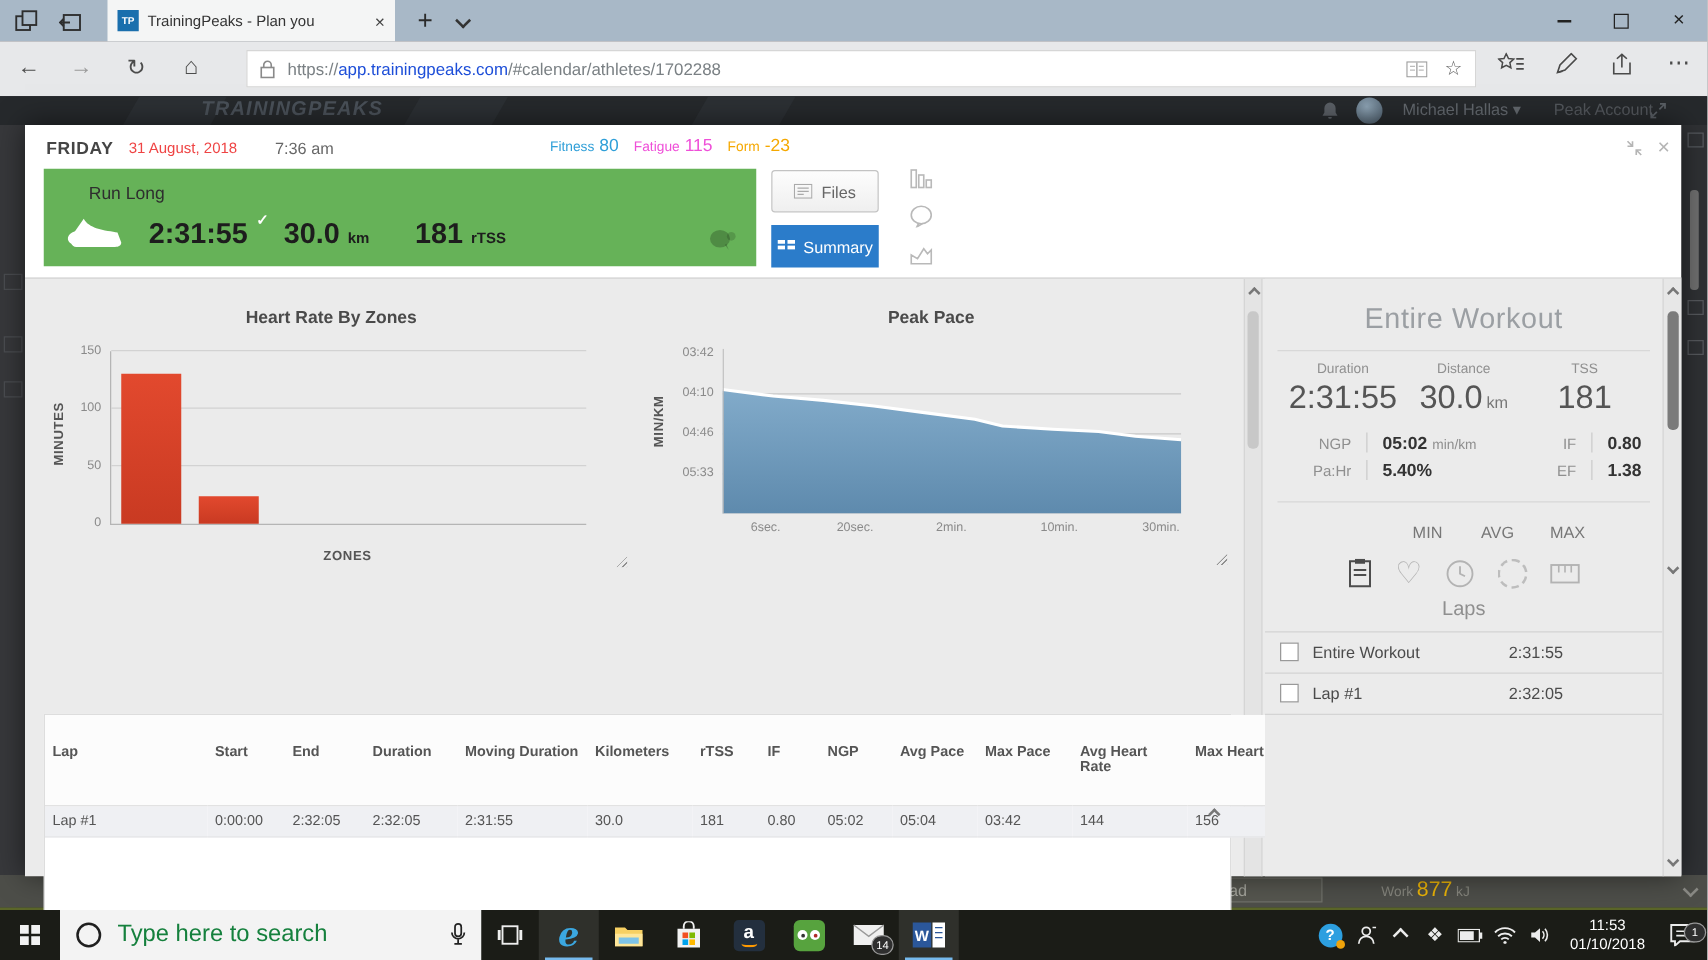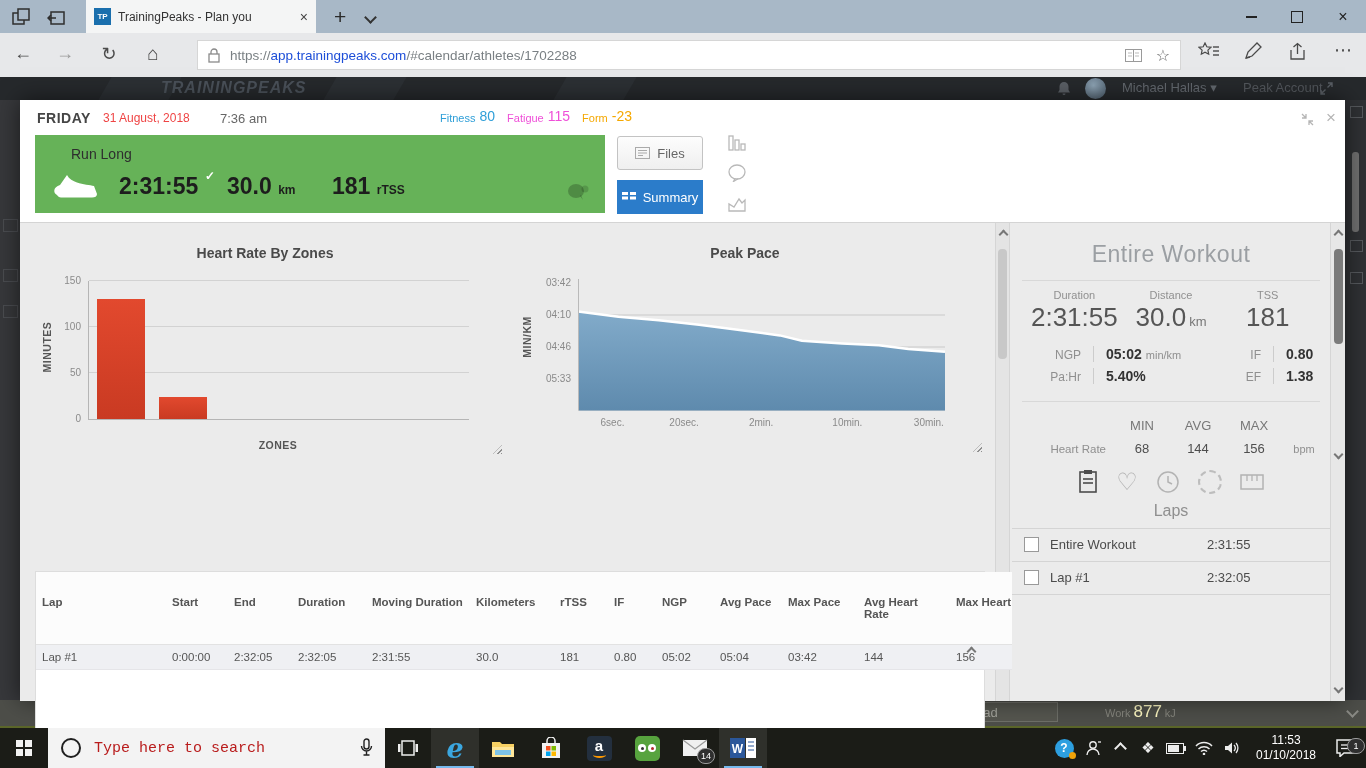--- a/index.html
+++ b/index.html
@@ -40,21 +40,21 @@
   #tplogo{position:absolute;left:148px;top:2px;font-size:16px;font-weight:bold;font-style:italic;color:#4a5159;letter-spacing:1px;margin-left:13px;}
   .hdr-user{position:absolute;top:3px;font-size:13px;color:#63686e;}
   #avatar{position:absolute;left:1085px;top:1px;width:21px;height:21px;border-radius:50%;background:radial-gradient(circle at 40% 35%,#8ea4b5,#4a5a68);}
   .sidestrip-ic{position:absolute;left:3px;width:13px;height:11px;border:1px solid #52555a;opacity:.7;}
   #rightstrip{position:absolute;right:0;top:23px;width:21px;height:600px;background:#2f3134;}
   .rs-thumb{position:absolute;left:7px;top:52px;width:7px;height:80px;background:#6f6f6f;border-radius:3px;}
   .rs-ic{position:absolute;left:5px;width:11px;height:10px;border:1px solid #55585c;}
   #bottomstrip{position:absolute;left:0;top:623px;width:1366px;height:26px;background:#4d4e49;}
   #athlete-box{position:absolute;left:920px;top:2px;width:138px;height:20px;border:1px solid #6e6f68;background:#55564f;color:#a3a39b;font-size:13px;line-height:20px;padding-left:8px;box-sizing:border-box;}
   #work-kv{position:absolute;left:1105px;top:2px;color:#85857d;font-size:11px;}
-  #work-kv b{font-size:17px;color:#fef9c3;font-weight:normal;margin:0 3px;}
+  #work-kv b{font-size:17px;color:#eab308;font-weight:normal;margin:0 3px;}
   #greenline{position:absolute;left:0;top:649px;width:1366px;height:2px;background:#5b6629;}
 
   
   #modal{position:absolute;left:20px;top:23px;width:1325px;height:600px;background:#fff;box-shadow:0 0 22px rgba(0,0,0,.55);}
   .mh-day{position:absolute;left:17px;top:10px;font-size:14px;font-weight:bold;color:#454545;letter-spacing:.5px;}
   .mh-date{position:absolute;left:83px;top:11px;font-size:12px;color:#ef4444;}
   .mh-time{position:absolute;left:200px;top:11px;font-size:13px;color:#666;}
   #pmc{position:absolute;left:420px;top:8px;display:flex;gap:12px;align-items:baseline;}
   .pmc-item{display:flex;align-items:flex-end;gap:4px;}
   .pmc-l{font-size:11px;}
@@ -128,21 +128,21 @@
   #right-scroll{position:absolute;left:1310px;top:0;width:15px;height:478px;background:#e7e7e7;border-left:1px solid #d5d5d5;box-sizing:border-box;}
   .rsb-thumb{position:absolute;left:3px;top:26px;width:9px;height:95px;background:#7b7b7b;border-radius:4px;}
 
   
   #taskbar{position:absolute;left:0;top:728px;width:1366px;height:40px;background:#1b1c17;display:flex;align-items:stretch;}
   .tb-start{width:48px;display:flex;align-items:center;justify-content:center;}
   .winlogo{display:grid;grid-template-columns:7px 7px;grid-template-rows:7px 7px;gap:2px;}
   .winlogo span{background:#f2f2f2;}
   .tb-search{width:337px;background:#f3f3f3;display:flex;align-items:center;position:relative;}
   .cortana-ring{width:16px;height:16px;border:2.5px solid #1f1f1f;border-radius:50%;margin-left:13px;}
-  .tb-search-text{font-size:15px;color:#b91c1c;margin-left:13px;font-family:Liberation Mono, monospace;}
+  .tb-search-text{font-size:19px;color:#15803d;margin-left:13px;}
   .tb-mic{position:absolute;right:12px;top:10px;}
   .tb-btn{width:46px;display:flex;align-items:center;justify-content:center;}
   .tb-app{width:48px;display:flex;align-items:center;justify-content:center;position:relative;}
   .tb-app.active{background:rgba(255,255,255,.09);}
   .tb-app.active::after{content:"";position:absolute;bottom:0;left:5px;right:5px;height:2px;background:#76b9ed;}
   .badge{position:absolute;right:4px;bottom:4px;min-width:14px;height:14px;border-radius:8px;background:#2f2f2f;border:1px solid #9a9a9a;color:#fff;font-size:9px;line-height:14px;text-align:center;padding:0 1px;}
   #tray{position:absolute;right:0;top:0;height:40px;display:flex;align-items:center;}
   .tray-ic{width:28px;display:flex;align-items:center;justify-content:center;color:#ececec;}
   #clock{width:80px;text-align:center;color:#fff;font-size:12px;line-height:1.25;}
   #help-ic{width:19px;height:19px;border-radius:50%;background:#2d9fe0;color:#fff;font-size:12px;font-weight:bold;text-align:center;line-height:19px;position:relative;}
@@ -469,27 +469,20 @@
               </div>
             </div>
           <div class="rp-div" style="margin-top:14px;"></div>
           <div class="hrt" id="rp-hr-head" style="margin-top:16px;">
               <span class="hrt-c hrt-lbl"></span>
               <span class="hrt-c">MIN</span>
               <span class="hrt-c">AVG</span>
               <span class="hrt-c">MAX</span>
               <span class="hrt-c hrt-u"></span>
             </div>
-          <div class="hrt" id="rp-hr-row" style="margin-top:8px;">
-              <span class="hrt-c hrt-lbl">Heart Rate</span>
-              <span class="hrt-c hrt-v">68</span>
-              <span class="hrt-c hrt-v">144</span>
-              <span class="hrt-c hrt-v">156</span>
-              <span class="hrt-c hrt-u">bpm</span>
-            </div>
           <div id="rp-icons">
             <svg width="20" height="24">
                 <rect x="2" y="2" width="16" height="20" fill="none" stroke="#4d4d4d" stroke-width="1.6"></rect>
                 <rect x="6" y="0" width="8" height="4" fill="#4d4d4d"></rect>
                 <line x1="5" y1="9" x2="15" y2="9" stroke="#4d4d4d" stroke-width="1.6"></line>
                 <line x1="5" y1="13" x2="15" y2="13" stroke="#4d4d4d" stroke-width="1.6"></line>
               </svg>
             <span style="font-size:24px;color:#b3b3b3;line-height:22px;">♡</span>
             <svg width="24" height="24">
                 <circle cx="12" cy="12" r="10" fill="none" stroke="#b3b3b3" stroke-width="1.5"></circle>

